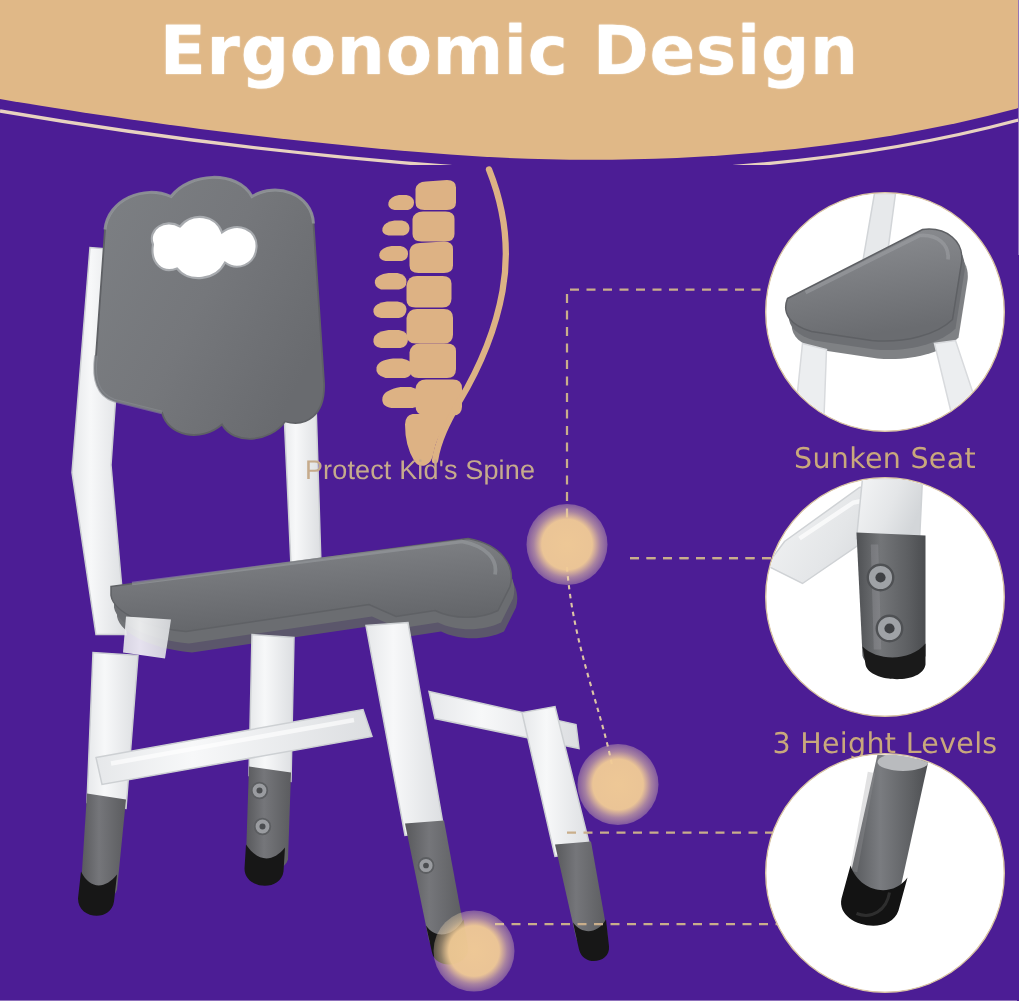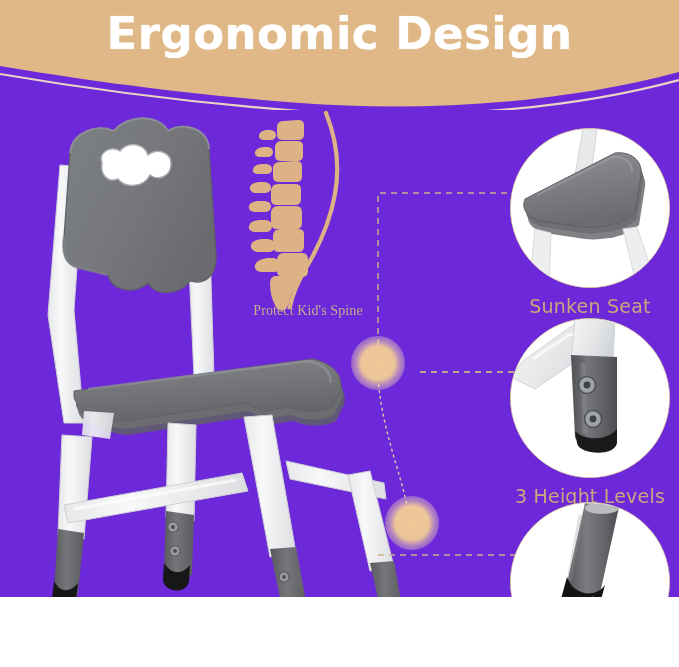--- a/index.html
+++ b/index.html
@@ -11,22 +11,22 @@
     background: #ffffff;
     font-family: "Liberation Sans", sans-serif;
     overflow: hidden;
     position: relative;
   }
 
   .page {
     position: absolute;
     inset: 0;
     width: 679px;
-    height: 597px;
-    background: #6d28d9;
+    height: 667px;
+    background: #4c1d95;
     overflow: hidden;
   }
 
   
   .header-banner {
     position: absolute;
     left: 0; top: 0;
     width: 679px;
     height: 110px;
     overflow: hidden;
@@ -62,26 +62,26 @@
   .spine-graphic {
     position: absolute;
     left: 240px; top: 108px;
     width: 130px; height: 205px;
     z-index: 3;
   }
   .spine-graphic svg { display: block; }
 
   .spine-caption {
     position: absolute;
-    left: 208px; top: 303px;
+    left: 180px; top: 303px;
     width: 200px;
     text-align: center;
     color: #c6ab8c;
-    font-family: Liberation Serif, serif;
-    font-size: 14px;
+    font-family: Liberation Sans, sans-serif;
+    font-size: 18px;
     font-weight: 400;
     letter-spacing: 0.1px;
     z-index: 4;
   }
 
   
   .connectors {
     position: absolute;
     left: 0; top: 0;
     width: 679px; height: 667px;

